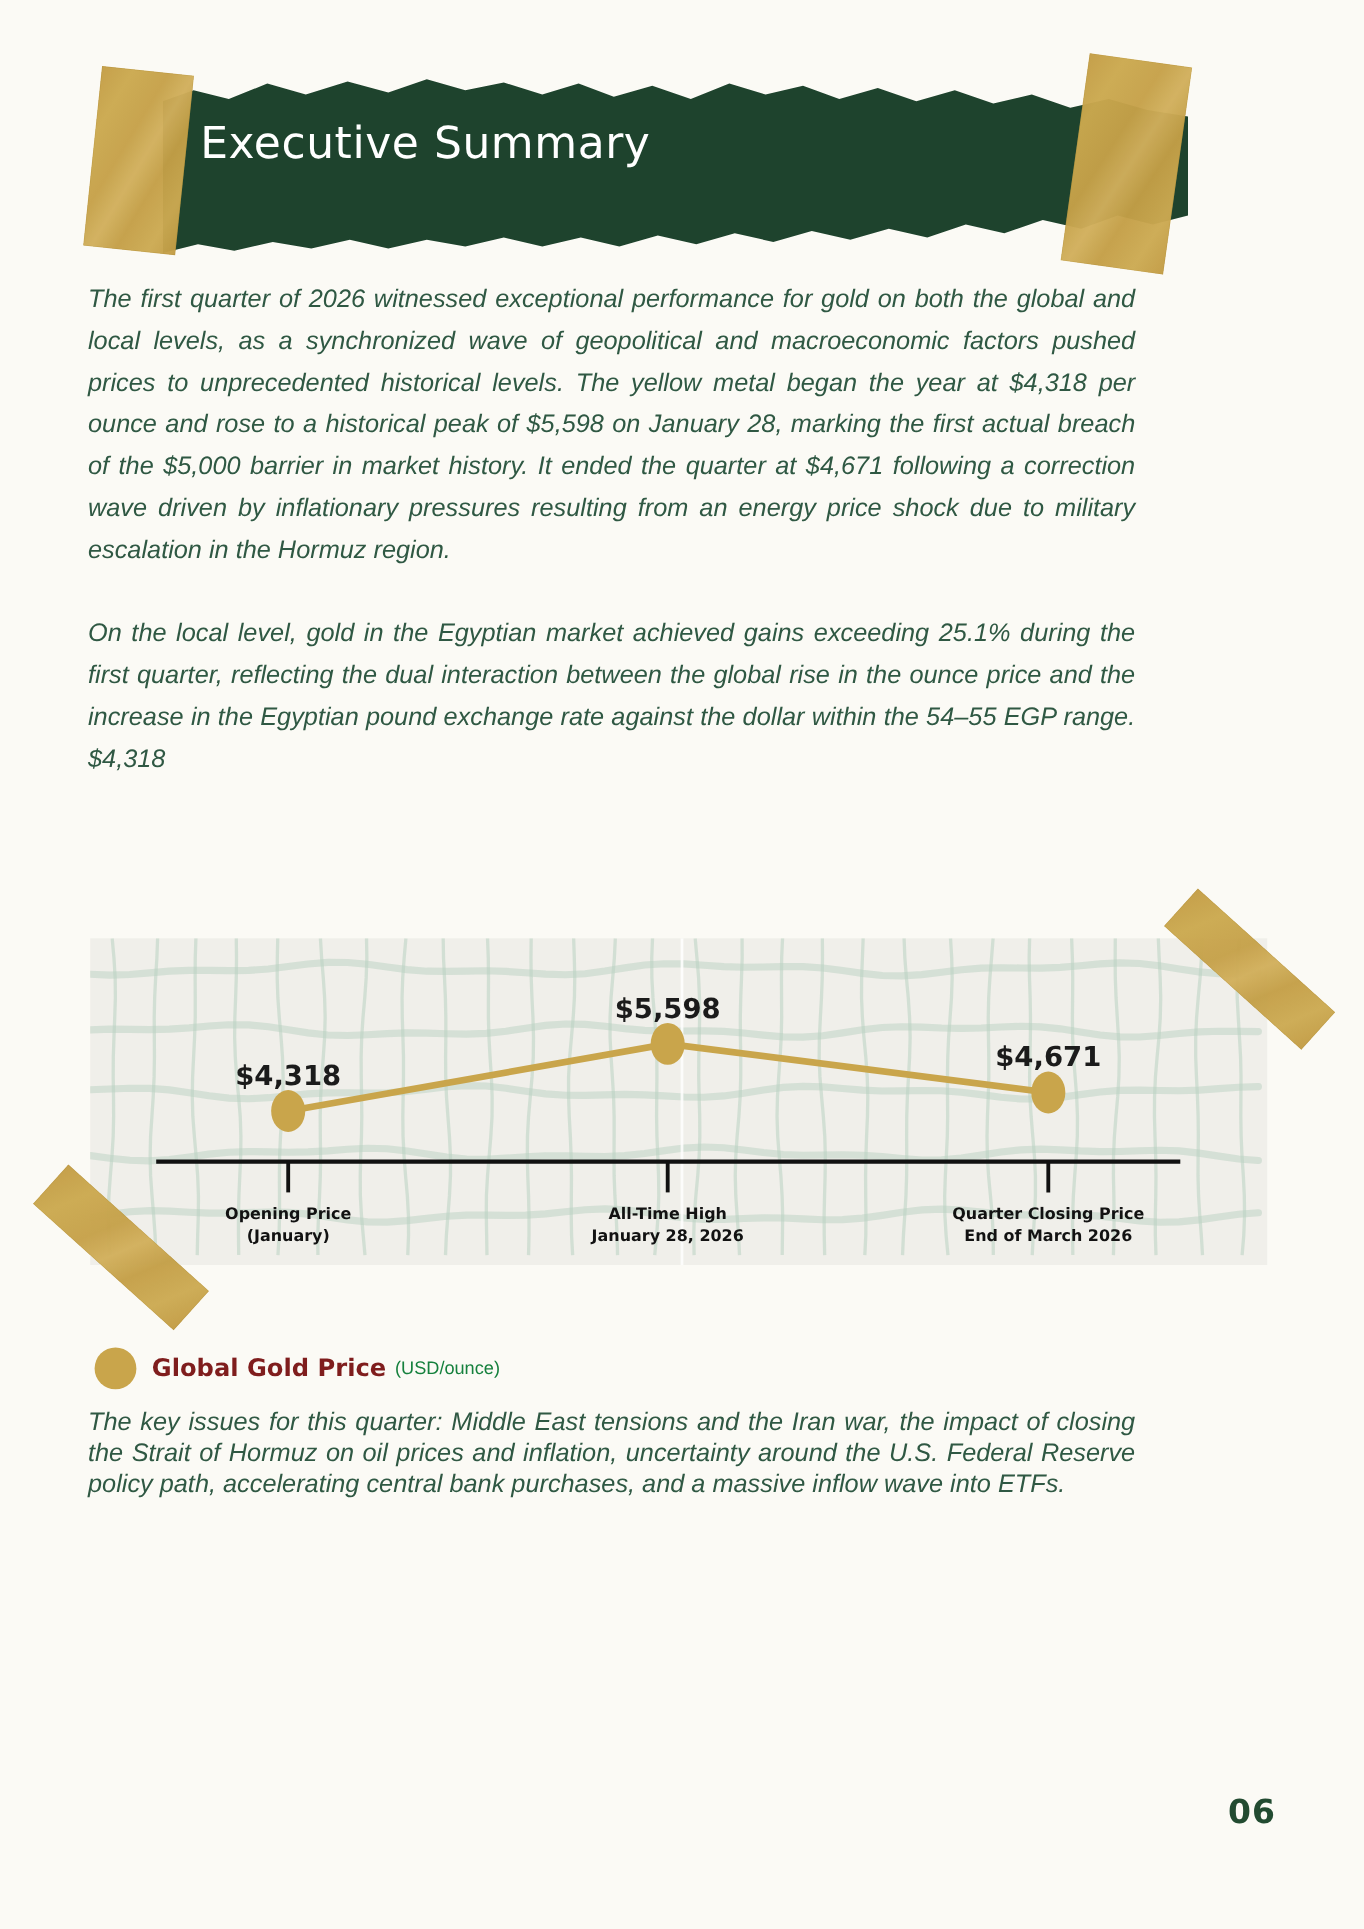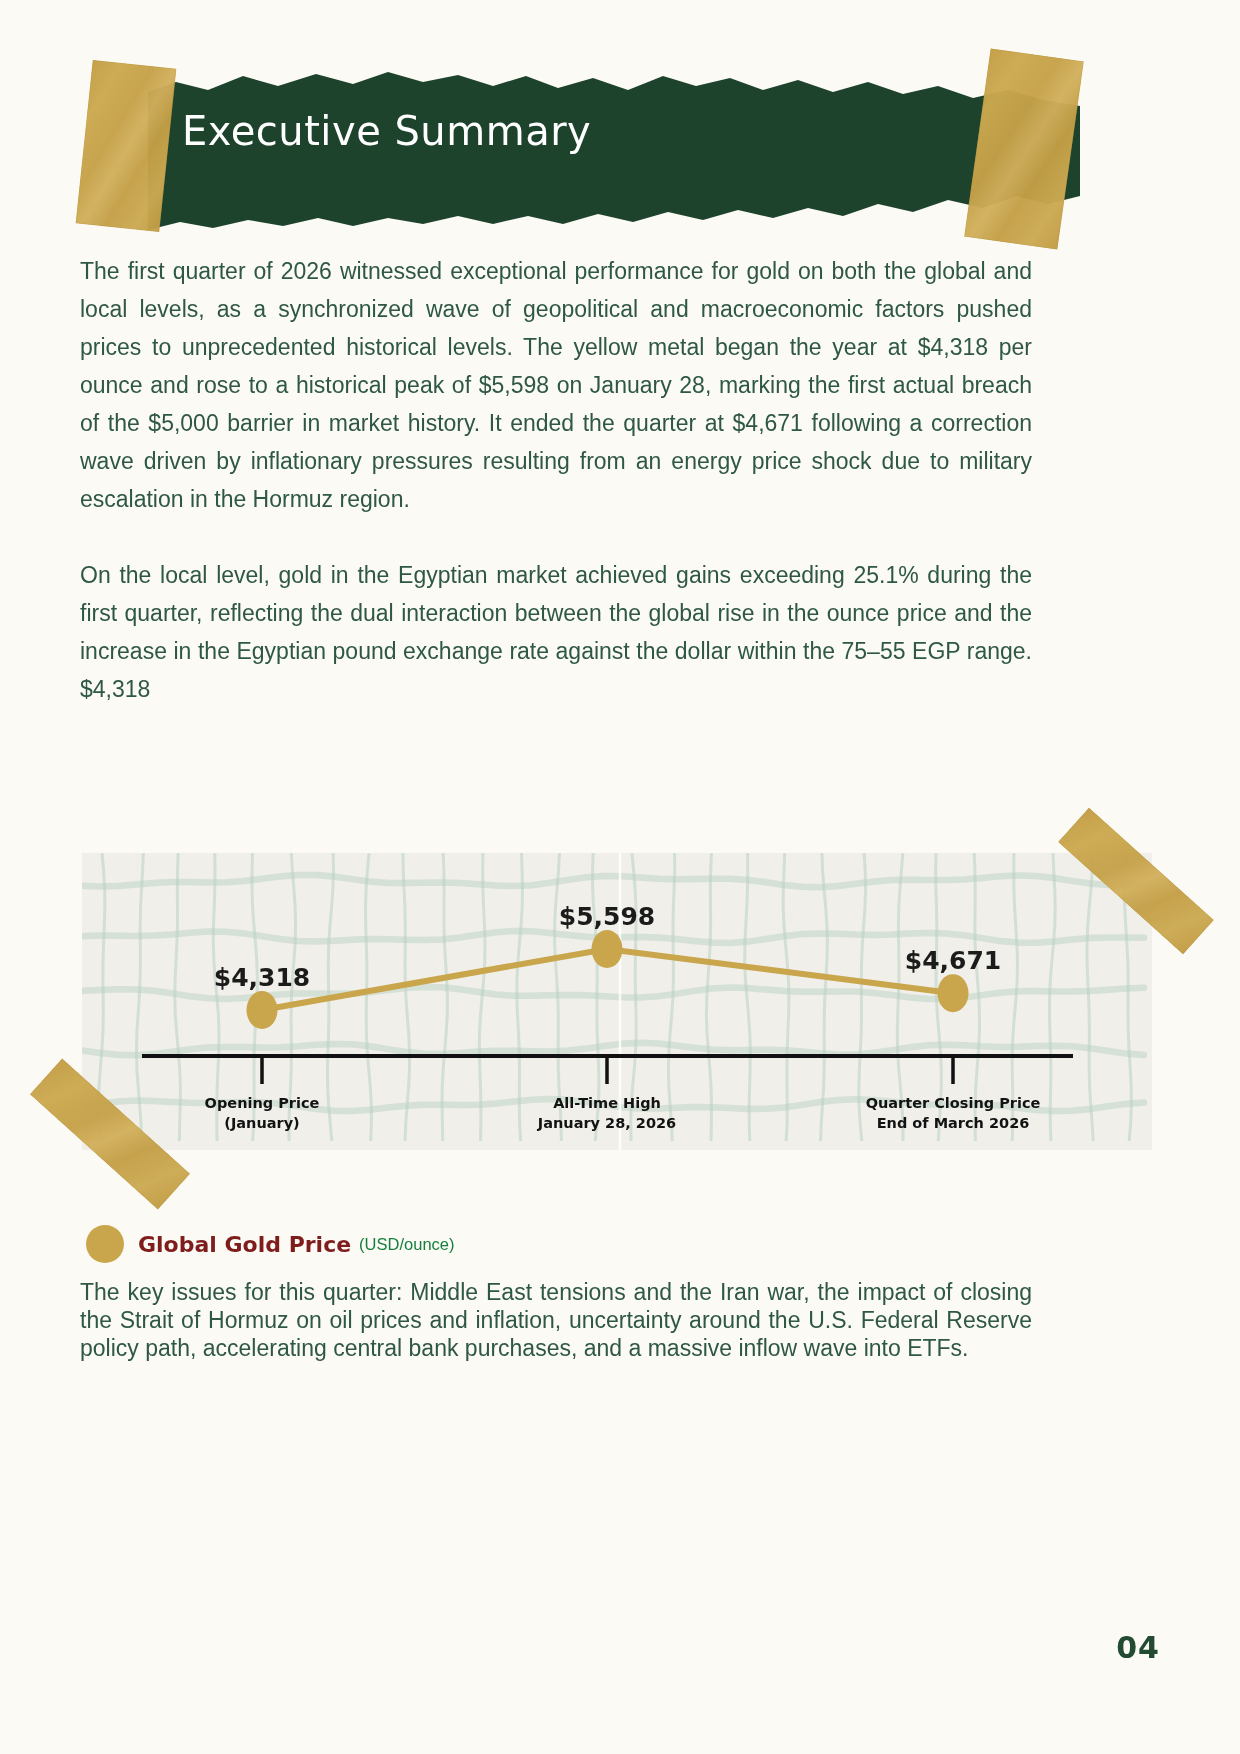--- a/index.html
+++ b/index.html
@@ -30,21 +30,21 @@
 
   
   .body-par{
     left:80px;width:952px;margin:0;
     color:#2f5843;font-size:23px;line-height:38px;
     text-align:justify;
   }
   #paragraph-1{top:252px;}
   #paragraph-2{top:556px;}
   #paragraph-3{top:1278px;line-height:28px;}
-  .body-par.last-left{text-align-last:left;}
+  .body-par.last-left{text-align-last:left;font-style:italic;}
 
   
   #chart-band{left:82px;top:853px;width:1070px;height:297px;background:#f0efea;}
   #chart-plot{display:block;width:1070px;height:297px;}
   .pt-label{font-family:"DejaVu Sans", sans-serif;font-weight:bold;font-size:25px;fill:#1b1b1b;}
   .tick-label{font-family:"DejaVu Sans", sans-serif;font-weight:bold;font-size:14.5px;fill:#121212;}
 
   
   #legend{left:86px;top:1225px;display:flex;align-items:center;}
   #legend-dot{width:38px;height:38px;border-radius:50%;background:#c9a54b;flex:0 0 auto;}
@@ -67,21 +67,21 @@
     <path fill="#1e432d" d="M0 26 L28 16 60 24 95 10 130 20 168 8 205 18 240 6 275 16 310 9 345 20 378 10 410 22 445 12 480 24 515 10 548 20 582 12 615 24 650 14 685 26 720 16 755 28 790 20 825 32 860 24 895 34 932 40
       L932 130
       L900 138 868 130 835 142 800 134 765 146 730 138 695 150 660 142 625 152 590 144 555 154 520 146 485 156 450 148 415 158 380 150 345 158 310 150 275 158 240 152 205 160 170 152 135 160 100 154 65 162 32 156 0 164 Z"></path>
   </svg>
 </div>
 <div class="abs" id="page-title">Executive Summary</div>
 <div class="abs tape" id="tape-header-left"></div>
 <div class="abs tape" id="tape-header-right"></div>
 
 <p class="abs body-par last-left" id="paragraph-1">The first quarter of 2026 witnessed exceptional performance for gold on both the global and local levels, as a synchronized wave of geopolitical and macroeconomic factors pushed prices to unprecedented historical levels. The yellow metal began the year at $4,318 per ounce and rose to a historical peak of $5,598 on January 28, marking the first actual breach of the $5,000 barrier in market history. It ended the quarter at $4,671 following a correction wave driven by inflationary pressures resulting from an energy price shock due to military escalation in the Hormuz region.</p>
-<p class="abs body-par last-left" id="paragraph-2">On the local level, gold in the Egyptian market achieved gains exceeding 25.1% during the first quarter, reflecting the dual interaction between the global rise in the ounce price and the increase in the Egyptian pound exchange rate against the dollar within the 75–55 EGP range. $4,318</p>
+<p class="abs body-par last-left" id="paragraph-2">On the local level, gold in the Egyptian market achieved gains exceeding 25.1% during the first quarter, reflecting the dual interaction between the global rise in the ounce price and the increase in the Egyptian pound exchange rate against the dollar within the 54–55 EGP range. $4,318</p>
 
 <div class="abs" id="chart-band">
   <svg id="chart-plot" viewBox="0 0 1070 297">
       <path d="M20.0 0.0L21.6 18.0L22.7 36.0L22.9 54.0L22.3 72.0L21.6 90.0L21.0 108.0L20.9 126.0L21.2 144.0L21.3 162.0L20.9 180.0L19.8 198.0L18.3 216.0L17.0 234.0L16.4 252.0L16.8 270.0L17.9 288.0" stroke="#b9d1c1" stroke-width="3" fill="none" opacity="0.55"></path>
       <path d="M61.3 0.0L60.6 18.0L59.5 36.0L58.6 54.0L58.2 72.0L58.3 90.0L58.4 108.0L58.1 126.0L57.3 144.0L56.1 162.0L54.9 180.0L54.5 198.0L54.9 216.0L56.2 234.0L57.7 252.0L59.0 270.0L59.6 288.0" stroke="#b9d1c1" stroke-width="3" fill="none" opacity="0.55"></path>
       <path d="M96.1 0.0L95.5 18.0L95.4 36.0L95.5 54.0L95.5 72.0L94.9 90.0L94.0 108.0L93.1 126.0L92.8 144.0L93.3 162.0L94.7 180.0L96.3 198.0L97.7 216.0L98.4 234.0L98.3 252.0L97.7 270.0L97.3 288.0" stroke="#b9d1c1" stroke-width="3" fill="none" opacity="0.55"></path>
       <path d="M132.8 0.0L133.0 18.0L132.8 36.0L132.2 54.0L131.5 72.0L131.3 90.0L131.9 108.0L133.2 126.0L134.9 144.0L136.4 162.0L137.0 180.0L136.8 198.0L136.0 216.0L135.2 234.0L134.8 252.0L134.8 270.0L135.0 288.0" stroke="#b9d1c1" stroke-width="3" fill="none" opacity="0.55"></path>
       <path d="M170.5 0.0L170.1 18.0L170.0 36.0L170.6 54.0L171.9 72.0L173.5 90.0L174.8 108.0L175.4 126.0L175.1 144.0L174.1 162.0L173.0 180.0L172.2 198.0L172.0 216.0L172.1 234.0L172.1 252.0L171.7 270.0L170.7 288.0" stroke="#b9d1c1" stroke-width="3" fill="none" opacity="0.55"></path>
       <path d="M209.3 0.0L210.4 18.0L211.9 36.0L213.1 54.0L213.6 72.0L213.1 90.0L211.9 108.0L210.5 126.0L209.5 144.0L209.1 162.0L209.2 180.0L209.4 198.0L209.2 216.0L208.5 234.0L207.6 252.0L206.9 270.0L207.0 288.0" stroke="#b9d1c1" stroke-width="3" fill="none" opacity="0.55"></path>
       <path d="M251.2 0.0L251.5 18.0L250.9 36.0L249.6 54.0L248.0 72.0L246.8 90.0L246.3 108.0L246.4 126.0L246.7 144.0L246.9 162.0L246.6 180.0L245.9 198.0L245.5 216.0L245.6 234.0L246.6 252.0L248.2 270.0L249.8 288.0" stroke="#b9d1c1" stroke-width="3" fill="none" opacity="0.55"></path>
@@ -134,13 +134,13 @@
 <div class="abs tape" id="tape-chart-topright"></div>
 <div class="abs tape" id="tape-chart-bottomleft"></div>
 
 <div class="abs" id="legend">
   <div id="legend-dot"></div>
   <span id="legend-label">Global Gold Price</span>
   <span id="legend-unit">(USD/ounce)</span>
 </div>
 
 <p class="abs body-par last-left" id="paragraph-3">The key issues for this quarter: Middle East tensions and the Iran war, the impact of closing the Strait of Hormuz on oil prices and inflation, uncertainty around the U.S. Federal Reserve policy path, accelerating central bank purchases, and a massive inflow wave into ETFs.</p>
-<div class="abs" id="page-number">04</div>
+<div class="abs" id="page-number">06</div>
 
 </body></html>

